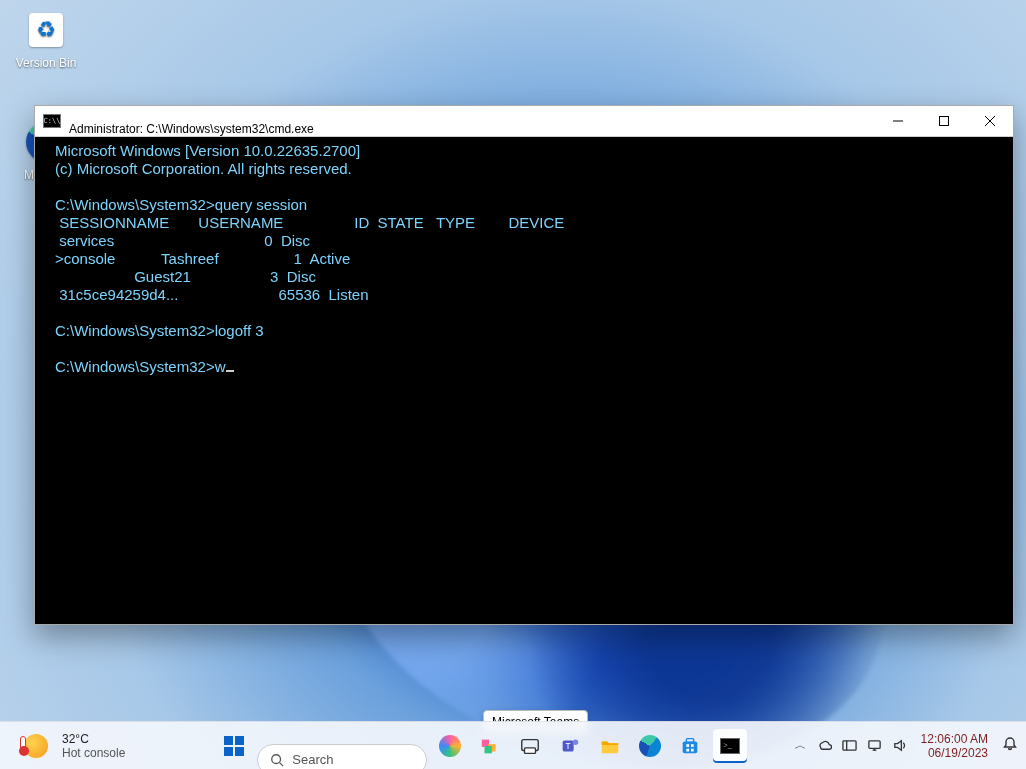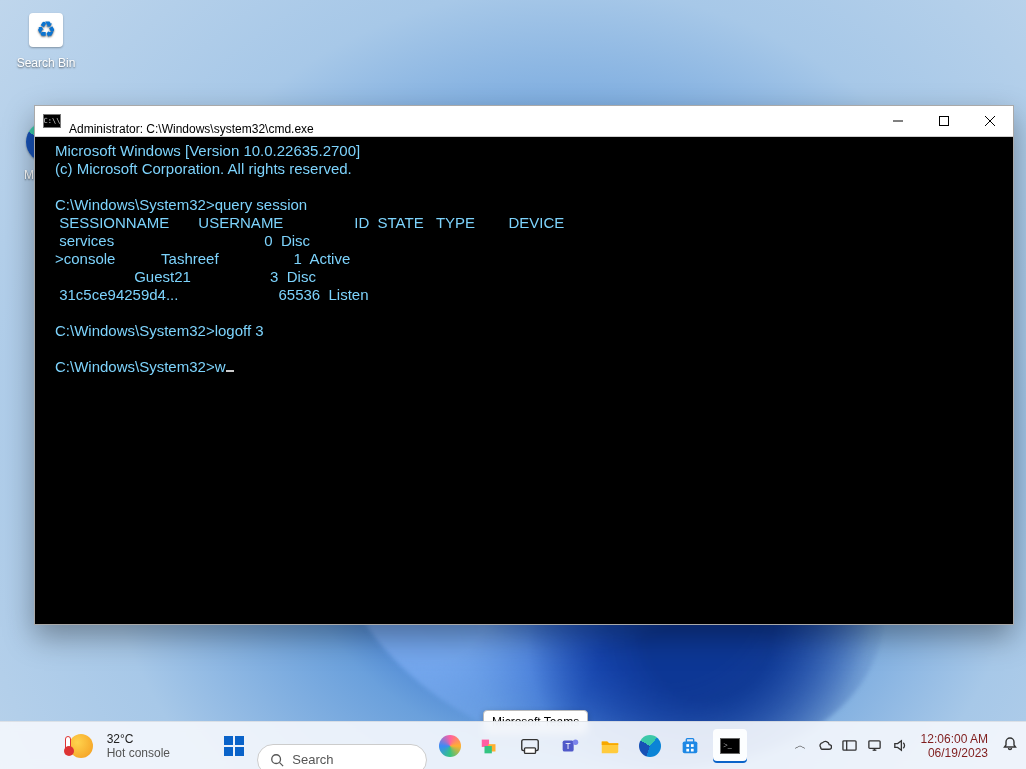--- a/index.html
+++ b/index.html
@@ -81,21 +81,21 @@
   background: #fff; border: 1px solid #bbb; border-radius: 4px;
   font-size: 12px; padding: 4px 8px; box-shadow: 0 2px 6px rgba(0,0,0,.2);
 }
 
 
 .taskbar {
   position: absolute; left: 0; right: 0; bottom: 0; height: 48px;
   background: rgba(243,246,252,0.92); border-top: 1px solid rgba(0,0,0,.08);
   display: flex; align-items: center; backdrop-filter: blur(4px);
 }
-.tb-left { display: flex; align-items: center; gap: 14px; padding-left: 24px; width: 170px; justify-content: flex-end; }
+.tb-left { display: flex; align-items: center; gap: 14px; padding-left: 24px; width: 170px; }
 .weather-icon { width: 24px; height: 24px; border-radius: 50%; background: radial-gradient(circle at 35% 35%, #ffd34d, #f39a1f); position: relative;}
 .therm { position:absolute; left:-4px; top:2px; width:6px; height:18px; background:#fff; border:1px solid #d33; border-radius:3px; }
 .therm::after{content:""; position:absolute; bottom:-3px; left:-2px; width:10px;height:10px;border-radius:50%;background:#d33;}
 .weather-text { line-height: 14px; font-size: 12px; color:#222; }
 
 .tb-center { flex: 1; display: flex; align-items: center; justify-content: center; gap: 6px; }
 .start-btn { width: 34px; height: 34px; display:flex;align-items:center;justify-content:center; border-radius:4px;}
 .start-grid { display:grid; grid-template-columns: 9px 9px; grid-template-rows:9px 9px; gap:2px;}
 .start-grid div{ background:#0a63c9;}
 .search-box {
@@ -121,21 +121,21 @@
 
 <div class="desktop">
   <div class="wallpaper-swirl"></div>
 
   <div class="desktop-icon" style="left:8px; top:8px;">
     <div class="glyph">
         <div class="bin-body">
           <span class="recycling">♻</span>
         </div>
       </div>
-    <div>Search Bin</div>
+    <div>Version Bin</div>
   </div>
 
   <div class="desktop-icon" style="left:8px; top:120px;">
     <div class="glyph">
         <div class="edge-circle"></div>
       </div>
     <div style="overflow:hidden;white-space:nowrap;text-overflow:clip;width:44px;margin:0 auto;">Microsoft Edge</div>
   </div>
 
   <div class="cmd-window">

